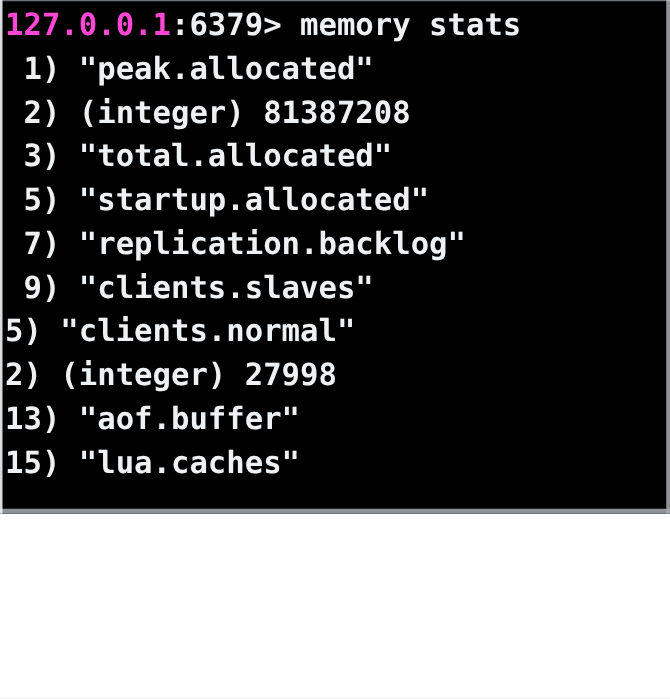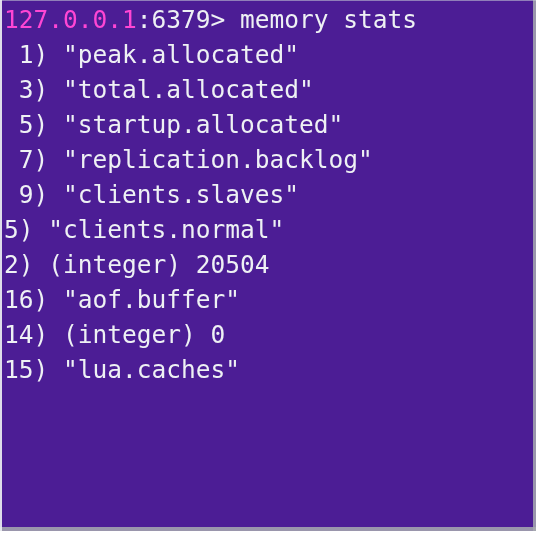--- a/index.html
+++ b/index.html
@@ -10,24 +10,25 @@
   body {
     width: 536px;
     height: 559px;
     overflow: hidden;
     font-family: "DejaVu Sans Mono", monospace;
   }
 
   #terminal {
     position: relative;
     width: 536px;
-    height: 531px;
+    height: 411px;
     box-sizing: border-box;
-    background: #4c1d95;
+    background: #000000;
     overflow: hidden;
+    font-weight: bold;
   }
 
   
   #terminal-frame {
     position: absolute;
     inset: 0;
     pointer-events: none;
     box-shadow:
       inset 2px 0 0 0 rgba(235,238,241,0.92),
       inset 0 1px 0 0 rgba(200,208,215,0.55),
@@ -71,38 +72,38 @@
 </head>
 <body>
 
 <div id="terminal">
   <div id="screen">
 
     <div class="line prompt-line"><span class="host">127.0.0.1</span><span class="port">:6379&gt;</span><span class="cmd"> memory stats</span></div>
 
     <div class="line"><span> 1)</span><span> "peak.allocated"</span></div>
 
+    <div class="line"><span> 2)</span><span> (integer) 81387208</span></div>
 
     <div class="line"><span> 3)</span><span> "total.allocated"</span></div>
 
 
     <div class="line"><span> 5)</span><span> "startup.allocated"</span></div>
 
 
     <div class="line"><span> 7)</span><span> "replication.backlog"</span></div>
 
 
     <div class="line"><span> 9)</span><span> "clients.slaves"</span></div>
 
 
     <div class="line"><span>5)</span><span> "clients.normal"</span></div>
 
-    <div class="line"><span>2)</span><span> (integer) 20504</span></div>
+    <div class="line"><span>2)</span><span> (integer) 27998</span></div>
 
-    <div class="line"><span>16)</span><span> "aof.buffer"</span></div>
+    <div class="line"><span>13)</span><span> "aof.buffer"</span></div>
 
-    <div class="line"><span>14)</span><span> (integer) 0</span></div>
 
     <div class="line"><span>15)</span><span> "lua.caches"</span></div>
 
   </div>
   <div id="terminal-frame"></div>
 </div>
 
 </body></html>

